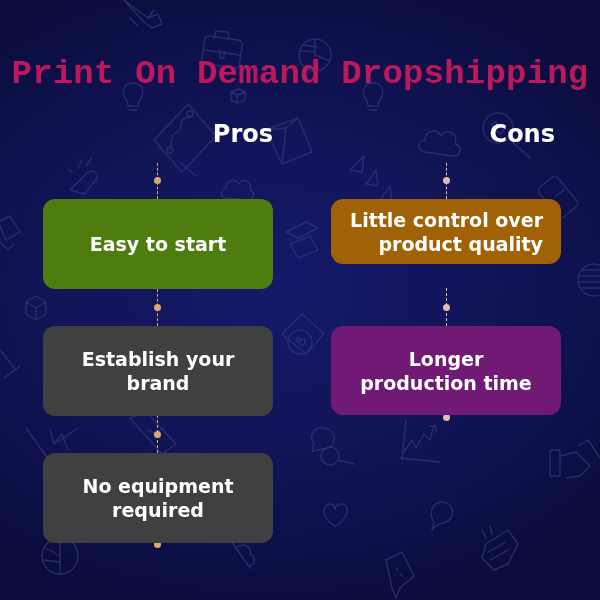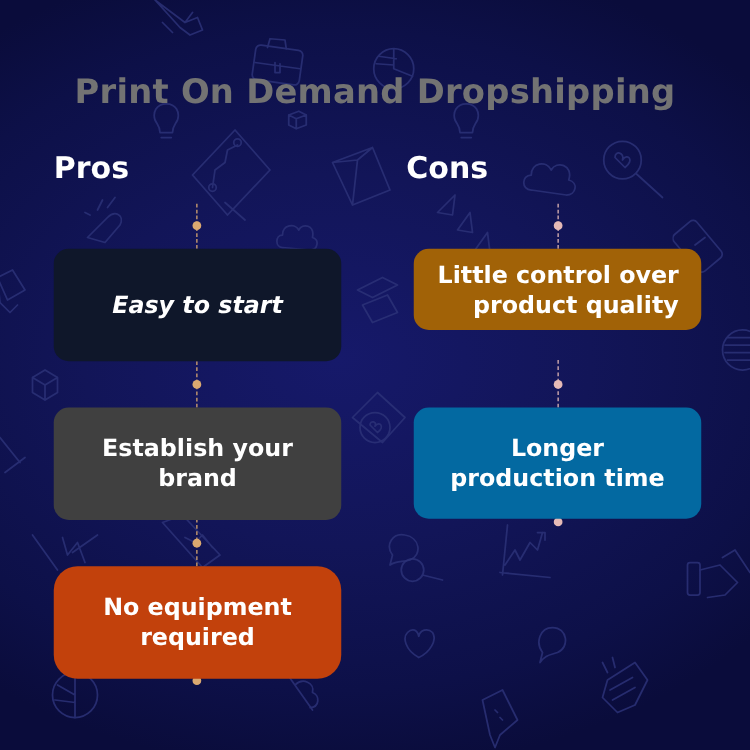--- a/index.html
+++ b/index.html
@@ -7,27 +7,28 @@
     body {
       font-family: "DejaVu Sans", "Liberation Sans", sans-serif;
       background: radial-gradient(ellipse 75% 55% at 45% 48%, #16196a 0%, #121558 45%, #0d1048 80%, #0a0c3b 100%);
       position: relative;
     }
     .bg-icons { position: absolute; inset: 0; pointer-events: none; }
     .bg-icons svg { position: absolute; stroke: #2c3278; fill: none; stroke-width: 1.4; stroke-linecap: round; stroke-linejoin: round; opacity: 0.85; }
 
     .title {
       position: absolute; left: 0; right: 0; top: 56px;
-      text-align: center; color: #737373;
-      font-weight: bold; font-size: 27px; letter-spacing: 0.2px;
+      text-align: center; color: #be185d;
+      font-weight: bold; font-size: 34px; letter-spacing: 0.2px;
       line-height: 36px;
+      font-family: Liberation Mono, monospace;
     }
     .col-header {
       position: absolute; top: 118px; width: 230px;
-      text-align: left; color: #ffffff;
+      text-align: right; color: #ffffff;
       font-weight: bold; font-size: 24px; line-height: 32px;
     }
     .col-header.pros { left: 43px; }
     .col-header.cons { left: 325px; }
 
     .connector {
       position: absolute; width: 0;
       border-left: 1.6px dashed;
     }
     .dot {
@@ -208,28 +209,28 @@
 <div class="dot" style="left:154px;top:541px;background:#dba970;"></div>
 
 <div class="connector" style="left:446px;top:163px;height:36px;border-color:#e5bab6;"></div>
 <div class="dot" style="left:443px;top:177px;background:#e5bab6;"></div>
 
 <div class="connector" style="left:446px;top:288px;height:38px;border-color:#e5bab6;"></div>
 <div class="dot" style="left:443px;top:304px;background:#e5bab6;"></div>
 
 <div class="dot" style="left:443px;top:414px;background:#e5bab6;"></div>
 
-<div class="card pro" style="top:199px;background:#0f172a;font-style:italic;">
+<div class="card pro" style="top:199px;background:#4d7c0f;">
   <span>Easy to start</span>
 </div>
 <div class="card pro" style="top:326px;background:#404040;">
   <span>Establish your brand</span>
 </div>
-<div class="card pro" style="top:453px;background:#c2410c;border-radius:19px;">
+<div class="card pro" style="top:453px;background:#404040;">
   <span>No equipment required</span>
 </div>
 
 <div class="card con" style="top:199px;height:65px;background:#a16207;text-align:right;">
   <span>Little control over product quality</span>
 </div>
-<div class="card con" style="top:326px;height:89px;background:#0369a1;">
+<div class="card con" style="top:326px;height:89px;background:#701a75;">
   <span>Longer production time</span>
 </div>
 
 </body></html>

